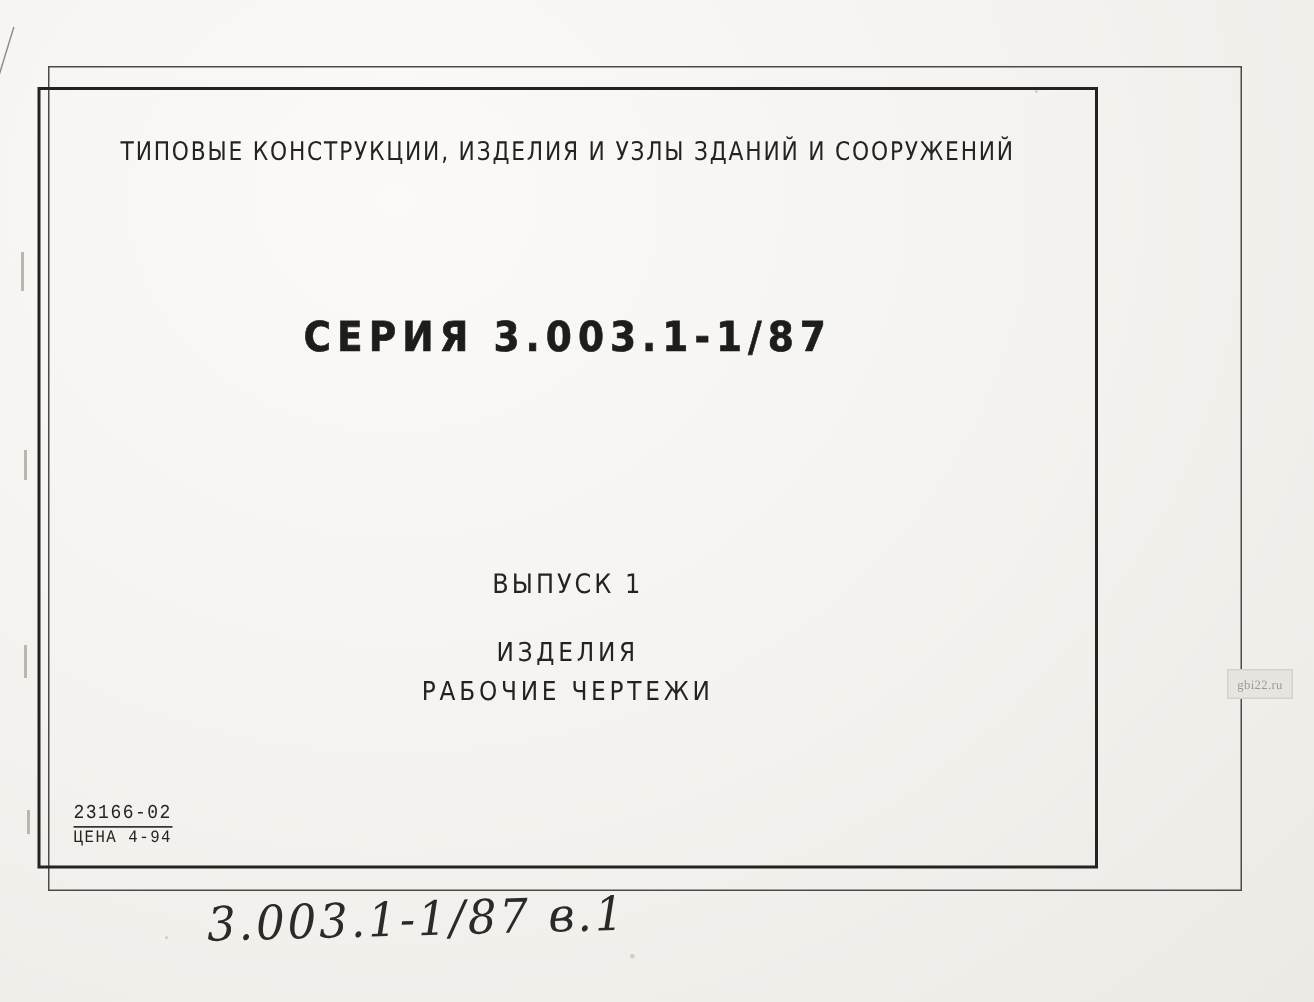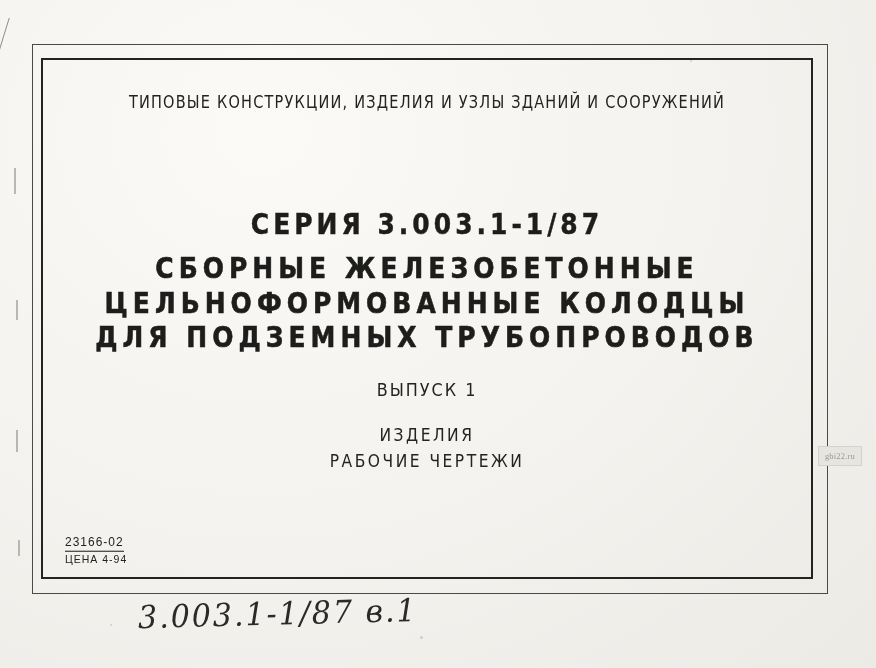--- a/index.html
+++ b/index.html
@@ -45,23 +45,23 @@
     left: 32px;
     top: 44px;
     width: 794px;
     height: 548px;
     border: 1px solid #4a4a48;
   }
 
   
   .cover {
     position: absolute;
-    left: 41px;
+    left: 25px;
     top: 58px;
-    width: 772px;
+    width: 707px;
     height: 521px;
     border: 2.5px solid #232322;
     background: transparent;
     box-sizing: border-box;
   }
 
   .heading {
     position: absolute;
     top: 34px;
     left: 0;
@@ -146,21 +146,21 @@
     color: #232322;
     transform: scaleY(1.12);
   }
 
   
   .stamp {
     position: absolute;
     left: 22px;
     bottom: 12px;
     color: #232322;
-    font-family: Liberation Sans, sans-serif;
+    font-family: Liberation Mono, monospace;
   }
   .stamp-code {
     font-size: 12px;
     letter-spacing: 1px;
     border-bottom: 1px solid #2b2b2a;
     padding-bottom: 1px;
     display: inline-block;
     transform: scaleY(1.1);
   }
   .stamp-price {
@@ -220,25 +220,20 @@
   <div class="speckle" style="left:110px; top:624px; width:2px; height:2px;"></div>
 
   <div class="outer-frame"></div>
 
   <div class="cover">
 
     <div class="heading">ТИПОВЫЕ КОНСТРУКЦИИ, ИЗДЕЛИЯ И УЗЛЫ ЗДАНИЙ И СООРУЖЕНИЙ</div>
 
     <div class="series">СЕРИЯ  3.003.1-1/87</div>
 
-    <div class="title-block">
-      <div class="title-line">СБОРНЫЕ ЖЕЛЕЗОБЕТОННЫЕ</div>
-      <div class="title-line">ЦЕЛЬНОФОРМОВАННЫЕ КОЛОДЦЫ</div>
-      <div class="title-line">ДЛЯ ПОДЗЕМНЫХ ТРУБОПРОВОДОВ</div>
-    </div>
 
     <div class="issue">ВЫПУСК 1</div>
 
     <div class="sub1">ИЗДЕЛИЯ</div>
 
     <div class="sub2">РАБОЧИЕ    ЧЕРТЕЖИ</div>
 
     <div class="stamp">
       <div class="stamp-code">23166-02</div>
       <div class="stamp-price">ЦЕНА 4-94</div>

